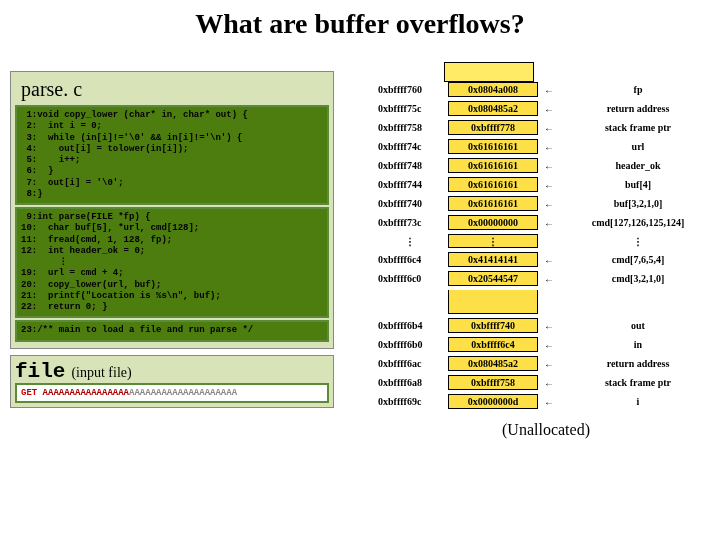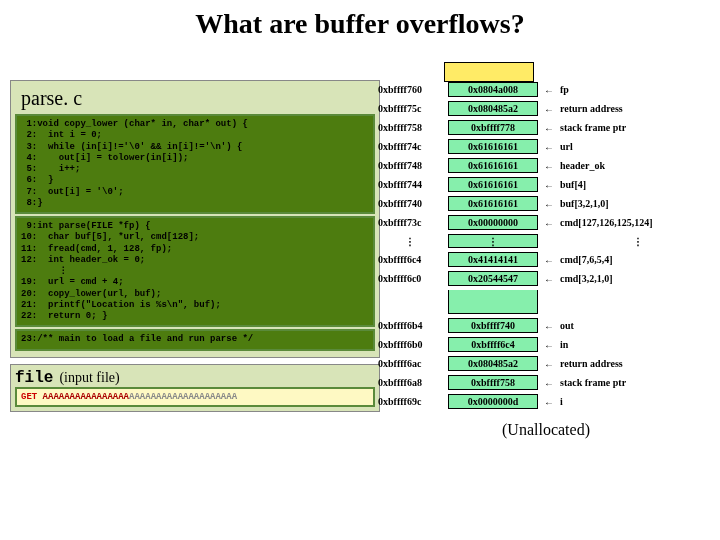--- a/index.html
+++ b/index.html
@@ -1,35 +1,35 @@
 <!DOCTYPE html>
 <html><head>
 <meta charset="utf-8">
 <style>
   * { margin: 0; padding: 0; box-sizing: border-box; }
   body { font-family: "Times New Roman", serif; width: 720px; height: 540px; background: #fff; position: relative; overflow: hidden; }
   .title { text-align: center; font-size: 28px; margin-top: 8px; color: #000; }
-  .left-col { position: absolute; left: 10px; top: 80px; width: 370px; }
+  .left-col { position: absolute; left: 10px; top: 71px; width: 324px; }
   .panel-label { font-family: "Times New Roman", serif; font-size: 20px; padding: 2px 6px; }
   .panel { border: 1px solid #888; background: #d8e4b8; padding: 4px; margin-bottom: 6px; }
   .codebox { background: #4d7c0f; border: 2px solid #5a8a3a; font-family: "Courier New", monospace; font-size: 9px; line-height: 1.25; white-space: pre; padding: 3px 4px; margin: 2px 0; color: #000; font-weight: bold; }
-  .inputbox { background: #fef9c3; border: 2px solid #5a8a3a; font-family: "Courier New", monospace; font-size: 9px; padding: 3px 4px; font-weight: bold; }
+  .inputbox { background: #ffffff; border: 2px solid #5a8a3a; font-family: "Courier New", monospace; font-size: 9px; padding: 3px 4px; font-weight: bold; }
   .inputbox .get { color: #c00; }
   .inputbox .a1 { color: #a00; }
   .inputbox .a2 { color: #888; }
   .file-row { display: flex; align-items: baseline; gap: 6px; }
-  .file-lbl { font-size: 16px; font-family: "Courier New", monospace; font-weight: bold; }
+  .file-lbl { font-size: 21px; font-family: "Courier New", monospace; font-weight: bold; }
   .ifile { font-size: 14px; }
 
   .right-col { position: absolute; left: 376px; top: 62px; width: 340px; }
   .stack { display: grid; grid-template-columns: 68px 90px 12px auto; gap: 4px; font-family: "Times New Roman", serif; font-size: 10px; font-weight: bold; }
   .addr { padding: 1px 2px; text-align: left; align-self: center; }
-  .cell { border: 1.5px solid #000; background: #86efac; padding: 1px 4px; font-size: 10px; min-height: 14px; display: flex; align-items: center; justify-content: center; }
+  .cell { border: 1.5px solid #000; background: #fde047; padding: 1px 4px; font-size: 10px; min-height: 14px; display: flex; align-items: center; justify-content: center; }
   .arrw { align-self: center; font-size: 10px; text-align: center; line-height: 1; padding-left: 2px; }
-  .lbl { align-self: center; padding-left: 2px; font-size: 10px; font-weight: bold; }
+  .lbl { align-self: center; padding-left: 2px; font-size: 10px; font-weight: bold; text-align: center; }
   .dots { text-align: center; line-height: 0.5; font-size: 10px; letter-spacing: 0; }
   .unalloc { text-align: center; font-size: 16px; margin-top: 12px; font-family: "Times New Roman", serif; }
   .topbar { height: 20px; border: 1.5px solid #000; background: #ffeb66; width: 90px; margin-left: 68px; }
 </style>
 </head>
 <body>
 
 <h1 class="title">What are buffer overflows?</h1>
 
 <div class="left-col">

